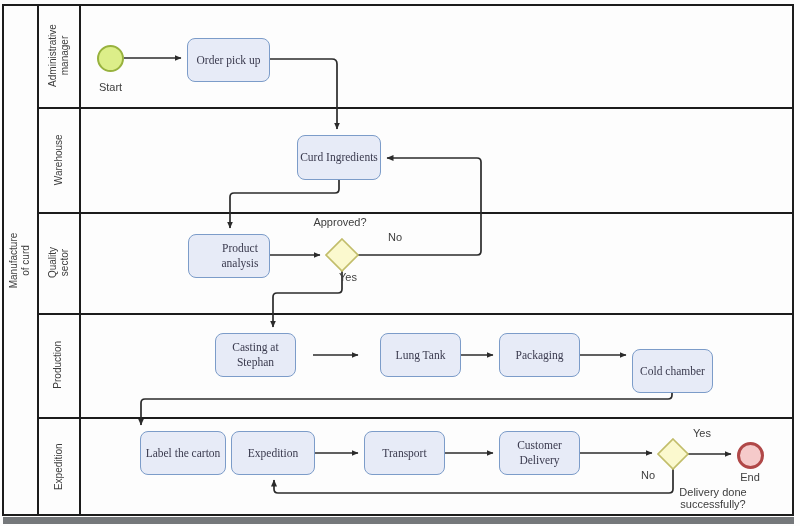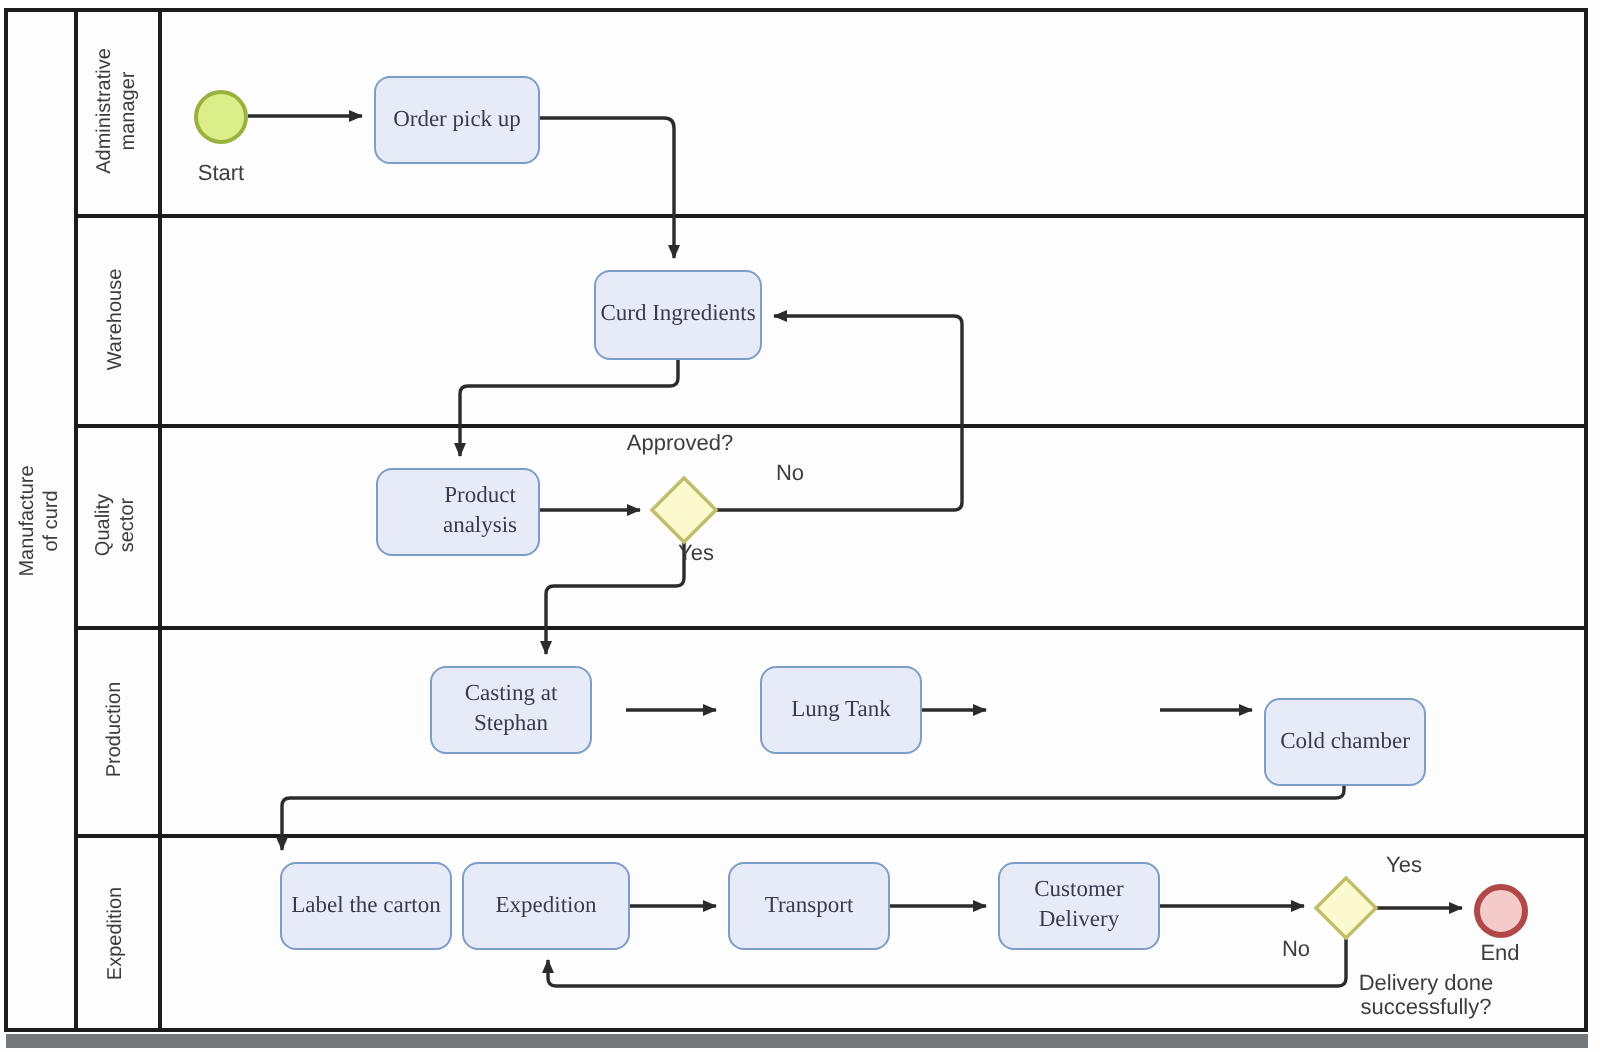--- a/index.html
+++ b/index.html
@@ -89,20 +89,21 @@
   <div class="event start-ev"></div>
   <div class="elabel" style="left:88px;top:81px;width:45px;">Start</div>
   <div class="event end-ev"></div>
   <div class="elabel" style="left:731px;top:471px;width:38px;">End</div>
 
   <div class="task" style="left:297px;top:135px;width:84px;height:45px;">Curd Ingredients</div>
   <div class="task" style="left:187px;top:38px;width:83px;height:44px;">Order pick up</div>
   <div class="task" style="left:188px;top:234px;width:82px;height:44px;padding-left:24px;">Product analysis</div>
   <div class="task" style="left:215px;top:333px;width:81px;height:44px;">Casting at Stephan</div>
   <div class="task" style="left:364px;top:333px;width:81px;height:44px;margin-left:16px;">Lung Tank</div>
+  <div class="task" style="left:499px;top:333px;width:81px;height:44px;">Packaging</div>
   <div class="task" style="left:632px;top:333px;width:81px;height:44px;margin-top:16px;">Cold chamber</div>
   <div class="task" style="left:97px;top:431px;width:86px;height:44px;margin-left:43px;">Label the carton</div>
   <div class="task" style="left:231px;top:431px;width:84px;height:44px;">Expedition</div>
   <div class="task" style="left:364px;top:431px;width:81px;height:44px;">Transport</div>
   <div class="task" style="left:499px;top:431px;width:81px;height:44px;">Customer Delivery</div>
 
   <div class="elabel" style="left:300px;top:216px;width:80px;">Approved?</div>
   <div class="elabel" style="left:381px;top:231px;width:28px;">No</div>
   <div class="elabel yeswrap" style="left:338px;top:272px;">Yes</div>
   <div class="elabel yeswrap" style="left:692px;top:428px;">Yes</div>

